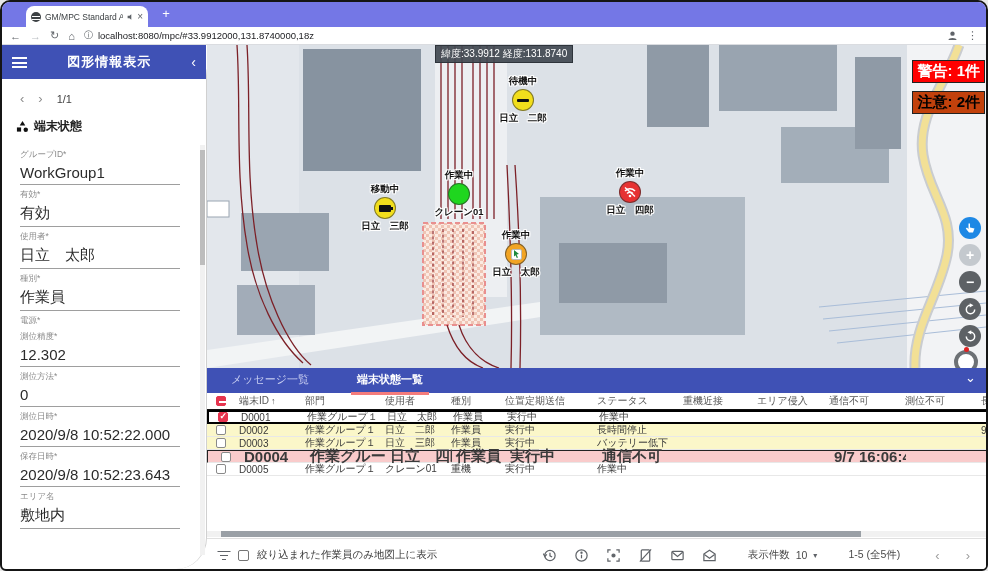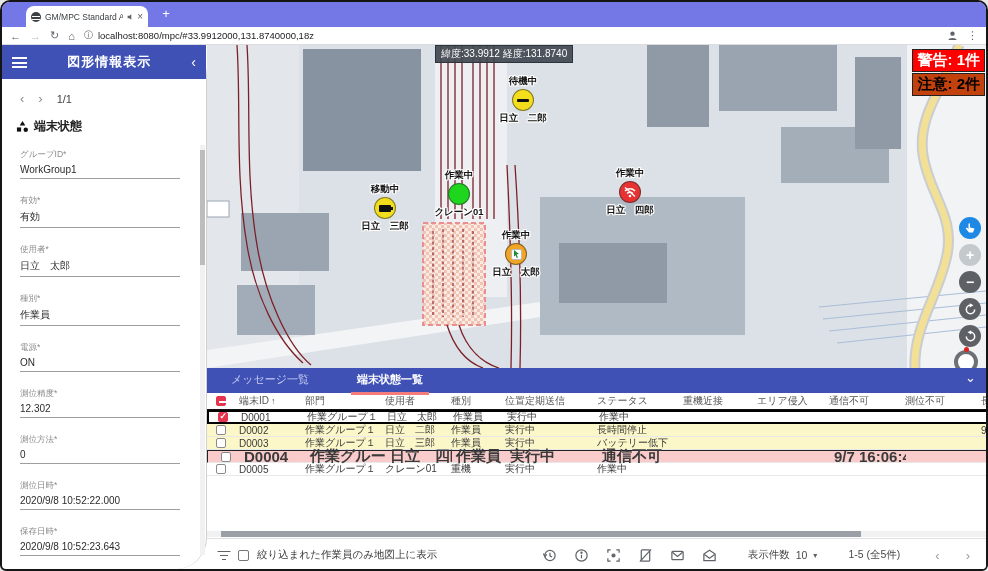--- a/index.html
+++ b/index.html
@@ -33,34 +33,34 @@
   .sidebar { position:relative; width:205px; height:524px; background:#fff; border-right:1px solid #d0d0d0; flex:0 0 auto;border-radius:31px; }
   .sb-head { height:34px; background:#3f51b5; color:#fff; display:flex; align-items:center; padding:0 10px; }
   .burger { width:15px; height:11px; border-top:2px solid #fff; border-bottom:2px solid #fff; position:relative; }
   .burger::after { content:""; position:absolute; left:0; top:3.5px; width:15px; height:2px; background:#fff; }
   .sb-title { flex:1; text-align:center; font-size:13px; font-weight:bold; letter-spacing:1px; }
   .sb-collapse { font-size:14px; line-height:1; }
   .sb-pagenav { display:flex; align-items:center; gap:14px; padding:12px 0 0 18px; font-size:11px; color:#424242; }
   .sb-pagenav .arr { color:#8d8d8d; font-size:13px; }
   .sb-section { display:flex; align-items:center; gap:5px; padding:12px 0 0 14px; font-size:12px; font-weight:bold; color:#212121; }
   .sb-fields { padding:14px 26px 0 18px; }
-  .field { margin-bottom:16px; }
+  .field { margin-bottom:4px; }
   .f-label { font-size:8.5px; color:#8a8a8a; margin-bottom:3px; }
-  .f-value { font-size:10px; color:#2b2b2b; padding-bottom:3px; border-bottom:1px solid #9e9e9e; min-height:14px; }
+  .f-value { font-size:15px; color:#2b2b2b; padding-bottom:3px; border-bottom:1px solid #9e9e9e; min-height:14px; }
   .sb-scroll { position:absolute; right:1px; top:100px; width:5px; height:410px; background:#f1f1f1; }
   .sb-thumb { position:absolute; left:0; top:5px; width:5px; height:115px; background:#bdbdbd; }
 
   .main { position:relative; width:779px; height:524px; }
 
   
   .map { position:relative; width:779px; height:323px; overflow:hidden; background:#dce1e7; }
   .map svg.base { position:absolute; left:0; top:0; }
   .coord-tip { position:absolute; left:228px; top:0; background:rgba(66,73,82,.93); border:1px solid #2e343b;
                color:#fff; font-size:10px; padding:1px 5px; white-space:nowrap; }
-  .alerts { position:absolute; right:1px; top:4px; display:flex; flex-direction:column; align-items:flex-end; gap:1px;text-align:right; }
+  .alerts { position:absolute; right:1px; top:15px; display:flex; flex-direction:column; align-items:flex-end; gap:8px;text-align:right; }
   .alert { font-size:15px; font-weight:bold; padding:1px 4px; border:1px solid #222; white-space:nowrap; }
 
   .marker { position:absolute; width:100px; display:flex; flex-direction:column; align-items:center; transform:translate(-50%,0); }
   .m-status, .m-name { font-size:9.5px; font-weight:bold; color:#111; white-space:nowrap;
      text-shadow:-1px 0 #fff,1px 0 #fff,0 -1px #fff,0 1px #fff,-1px -1px #fff,1px 1px #fff,-1px 1px #fff,1px -1px #fff; }
   .m-circle { width:22px; height:22px; border-radius:50%; border:1px solid rgba(40,40,40,.55);
               margin:1px 0; display:flex; align-items:center; justify-content:center; }
   .i-minus { width:12px; height:3px; background:#111; border-radius:1px; }
   .i-batt { position:relative; width:12px; height:7px; background:#111; border-radius:1px; }
   .i-batt::after { content:""; position:absolute; right:-2px; top:2px; width:2px; height:3px; background:#111; }
@@ -186,21 +186,20 @@
         <div class="field">
           <div class="f-label">使用者*</div>
           <div class="f-value">日立　太郎</div>
         </div>
         <div class="field">
           <div class="f-label">種別*</div>
           <div class="f-value">作業員</div>
         </div>
         <div class="field">
           <div class="f-label">電源*</div>
-          <div class="f-value">ON</div>
         </div>
         <div class="field">
           <div class="f-label">測位精度*</div>
           <div class="f-value">12.302</div>
         </div>
         <div class="field">
           <div class="f-label">測位方法*</div>
           <div class="f-value">0</div>
         </div>
         <div class="field">

